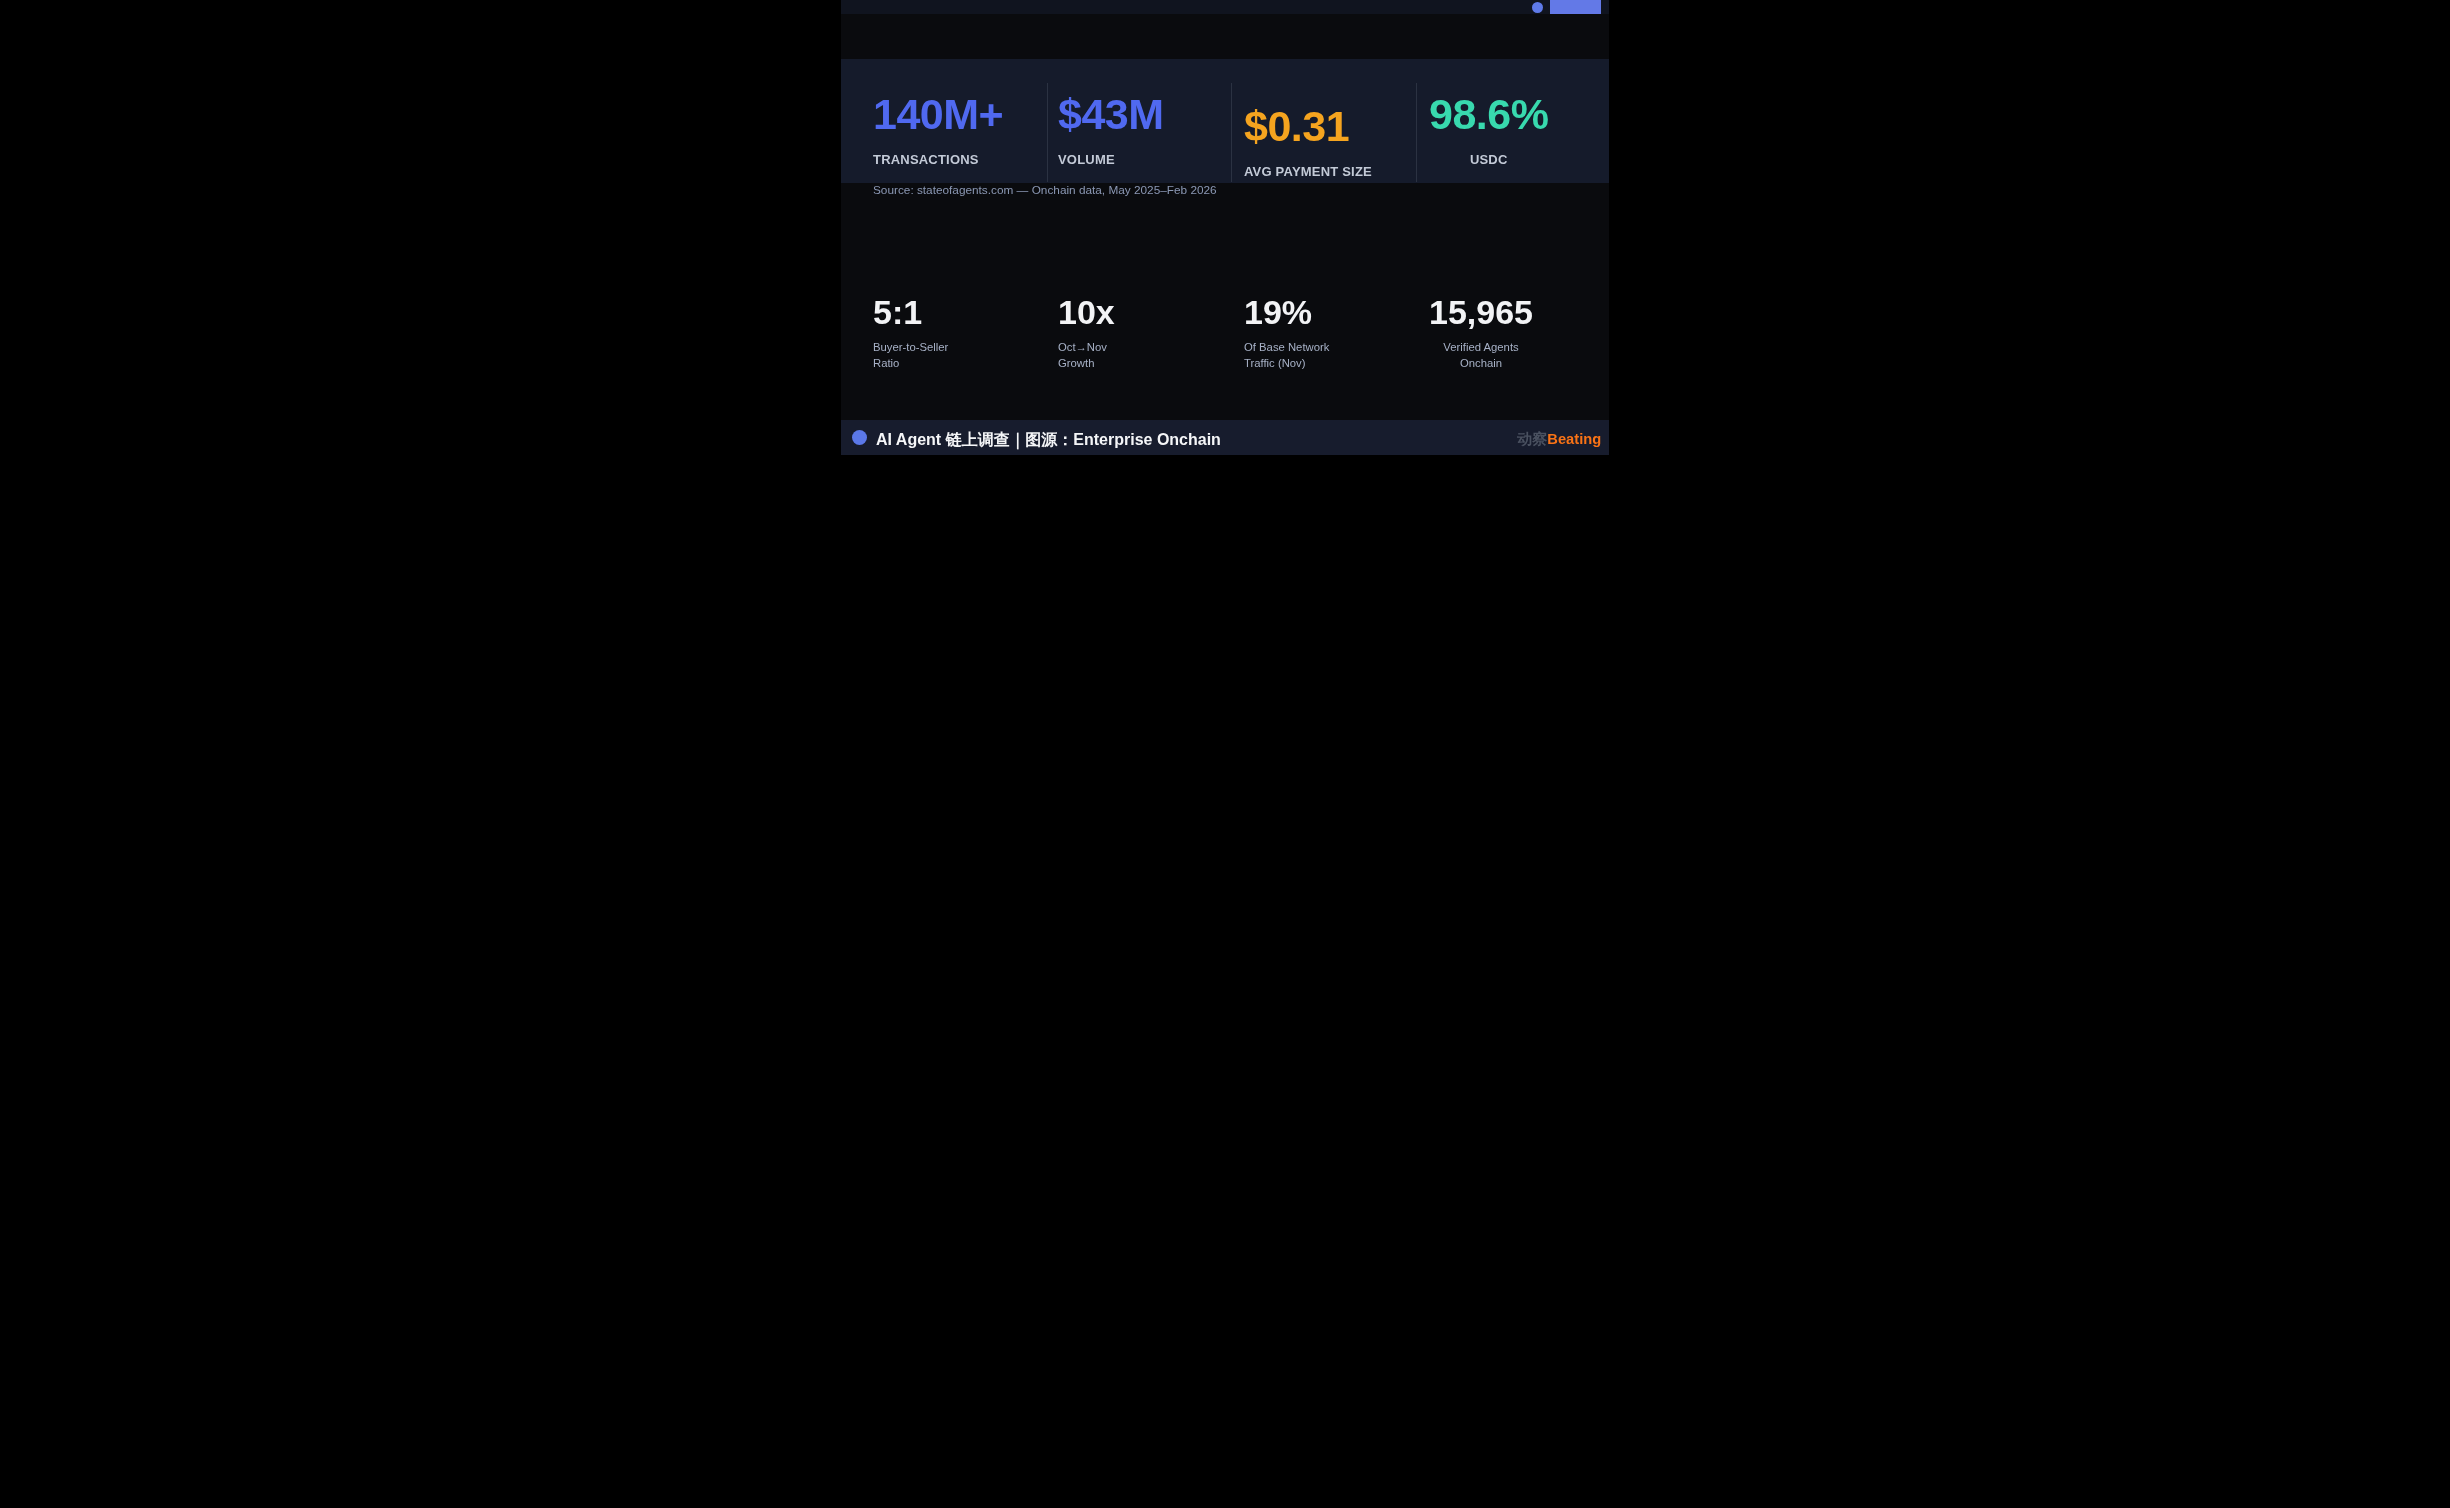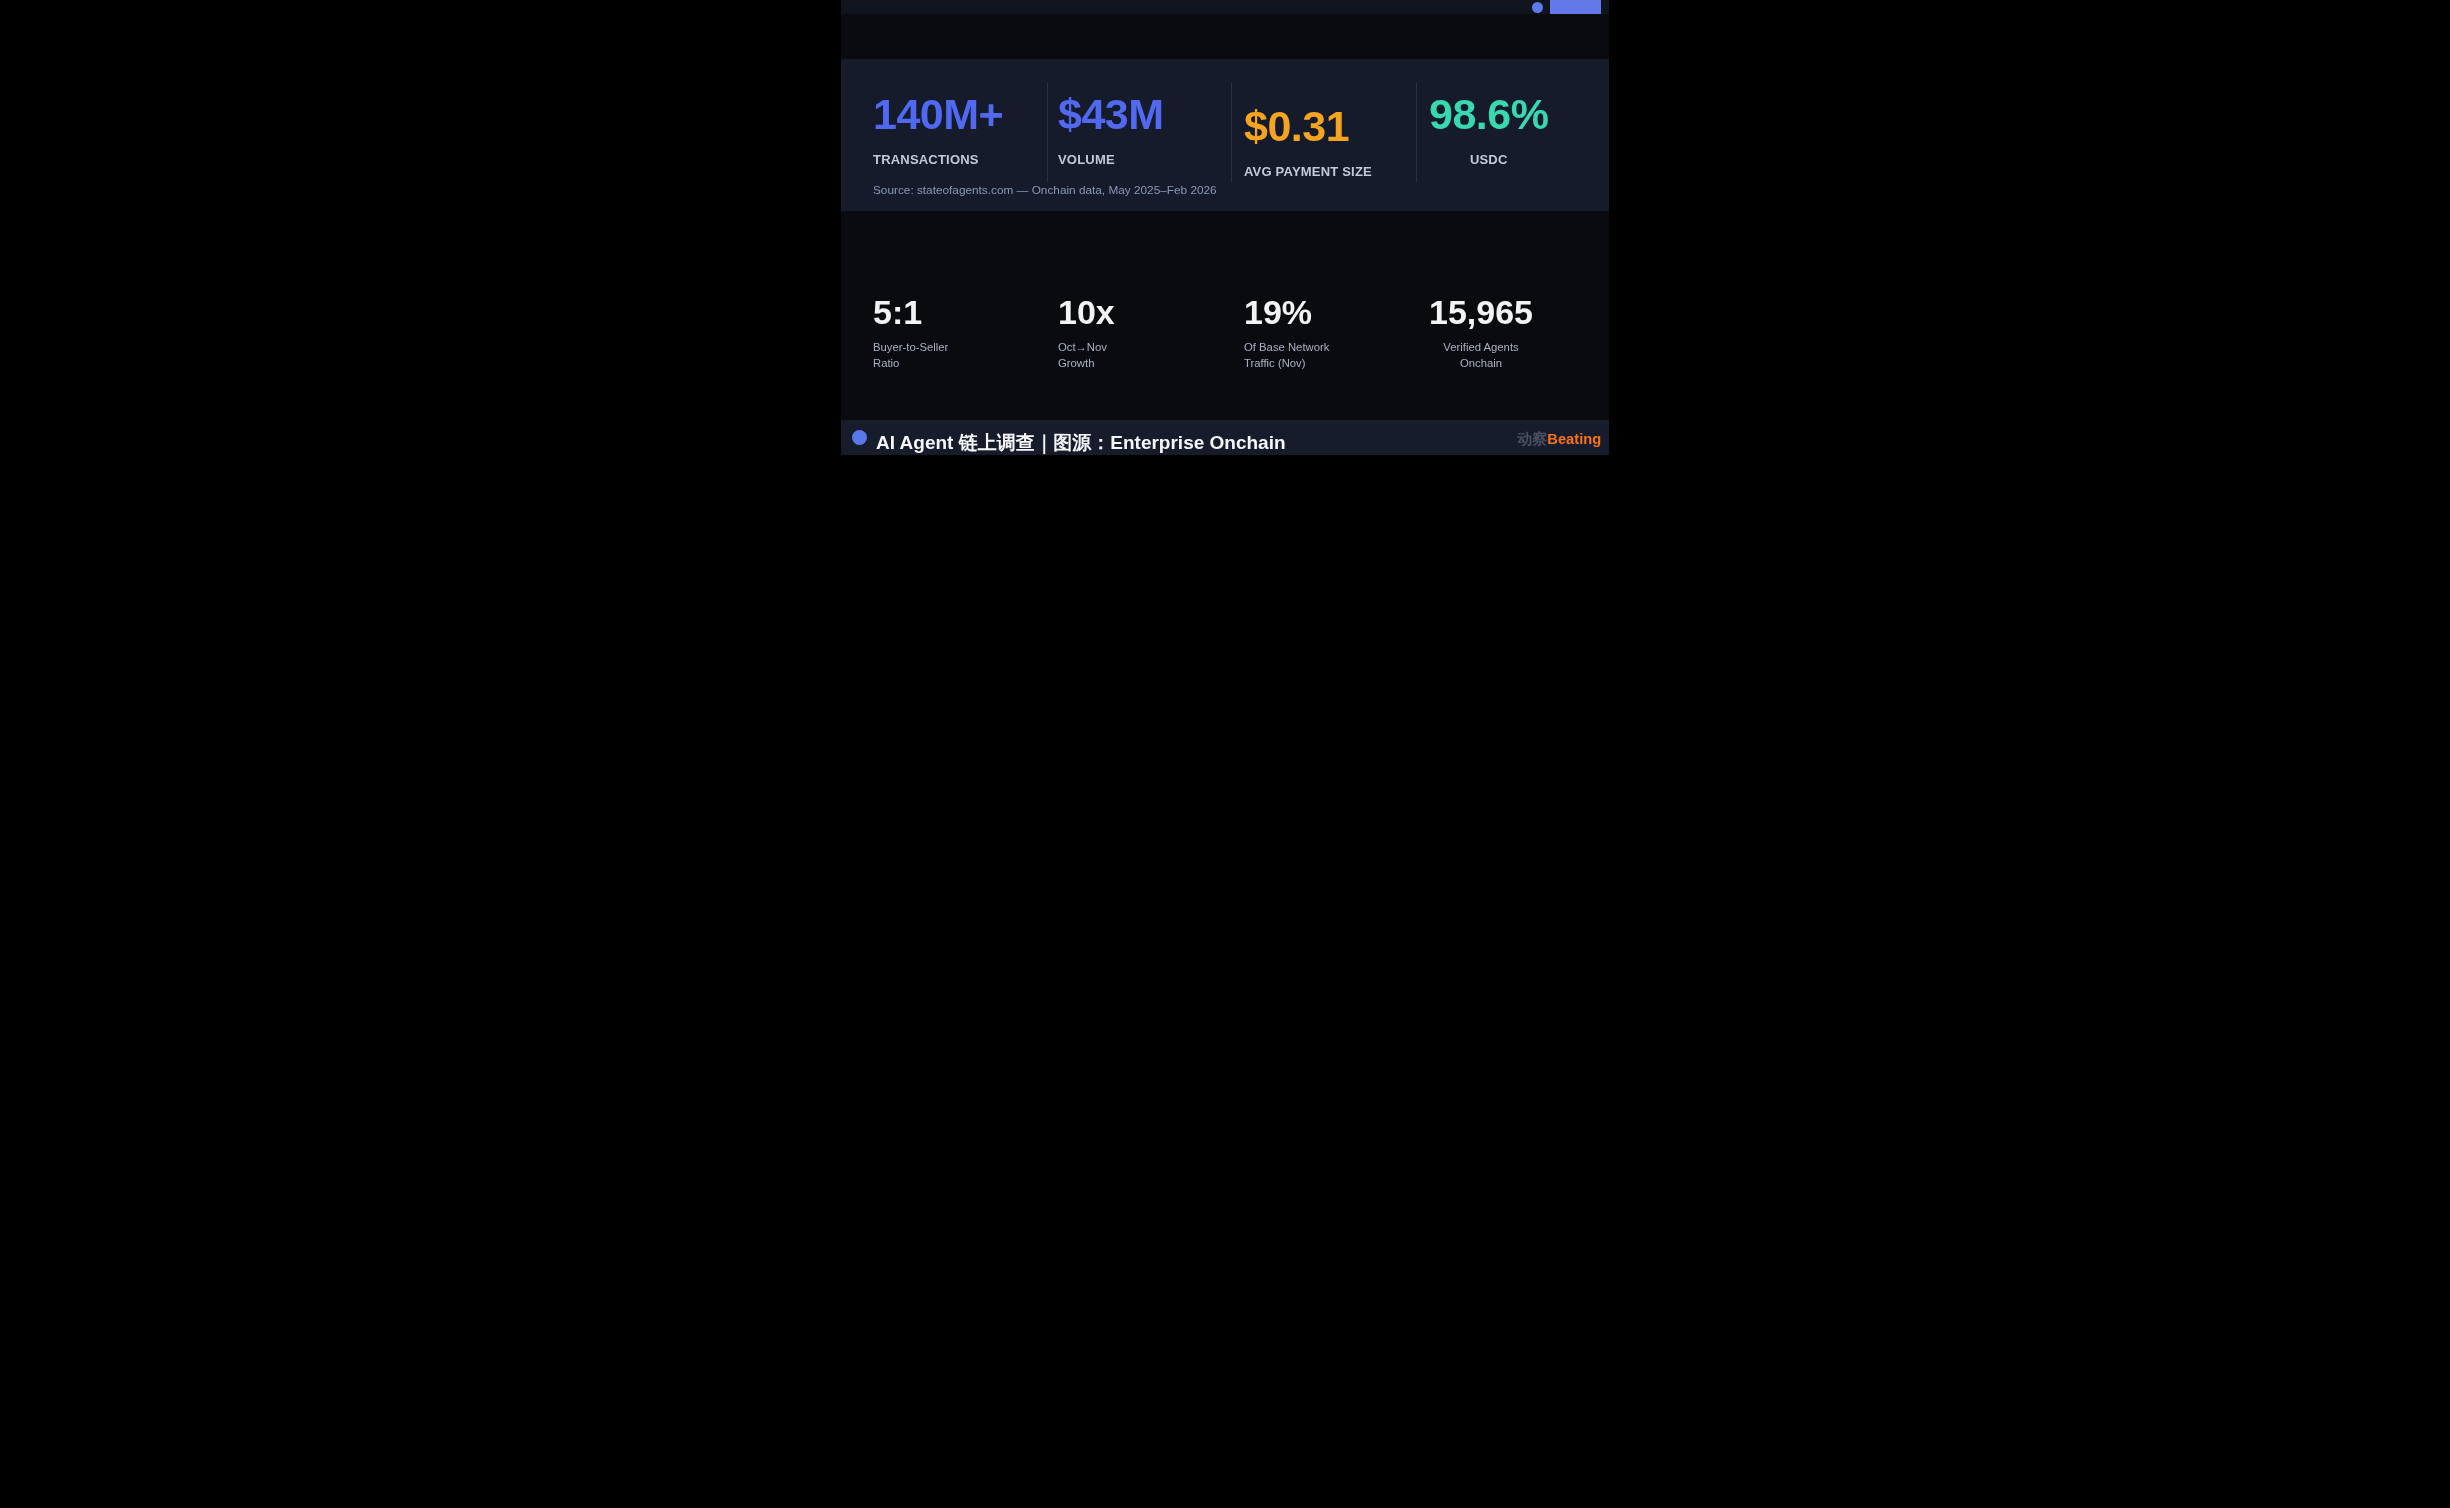--- a/index.html
+++ b/index.html
@@ -15,36 +15,36 @@
     background-image:
       repeating-linear-gradient(90deg, rgba(150,165,205,0.11) 0 0.5px, transparent 0.5px 74px),
       repeating-linear-gradient(180deg, rgba(150,165,205,0.07) 0 0.5px, transparent 0.5px 74px);
     background-position:35px 16.7px;
   }
   
   .topbar{position:absolute;left:0;top:0;width:768px;height:14px;background:#10141f;z-index:2;}
   .top-dot{position:absolute;left:691px;top:2px;width:11.3px;height:11.3px;border-radius:50%;background:#5f7ae8;}
   .top-rect{position:absolute;left:709px;top:0;width:51px;height:14px;background:#6379e7;}
   
-  .panel{position:absolute;left:0;top:59px;width:768px;height:152px;background:#151b2b;z-index:1;}
+  .panel{position:absolute;left:0;top:59px;width:768px;height:124px;background:#151b2b;z-index:1;}
   .divider{position:absolute;top:24px;width:1px;height:99px;background:#2b3242;}
   .divider.d1{left:206px;} .divider.d2{left:390px;} .divider.d3{left:575px;}
   .stat{position:absolute;top:34px;}
   .stat .value{font-size:43px;font-weight:bold;line-height:1;letter-spacing:-0.5px;white-space:nowrap;}
   .stat .label{margin-top:16px;font-size:13px;font-weight:bold;letter-spacing:0.2px;color:#c3cad7;white-space:nowrap;}
   .col1{left:32px;} .col2{left:217px;} .col3{left:403px;} .col4{left:588px;text-align:center;}
   .source{position:absolute;left:32px;top:124px;font-size:11.8px;color:#8b98b4;white-space:nowrap;}
   
   .stat2{position:absolute;top:295px;z-index:1;}
   .stat2 .value{font-size:34px;font-weight:bold;line-height:1;color:#f2f3f5;white-space:nowrap;}
   .stat2 .label{margin-top:10.8px;font-size:11.3px;line-height:15.7px;color:#a7b1c6;white-space:nowrap;}
   
   .footer{position:absolute;left:0;top:420px;width:768px;height:35px;background:#171c2d;z-index:2;}
   .footer-dot{position:absolute;left:10.8px;top:10.3px;width:15px;height:15px;border-radius:50%;background:#5b78e8;}
-  .caption{position:absolute;left:35px;top:9.8px;font-size:19px;font-weight:bold;color:#f5f6f8;white-space:nowrap;}
+  .caption{position:absolute;left:35px;top:9.8px;font-size:16px;font-weight:bold;color:#f5f6f8;white-space:nowrap;}
   .brand{position:absolute;right:7.8px;top:9.8px;display:flex;align-items:baseline;white-space:nowrap;}
   .brand-cn{font-size:15px;font-weight:bold;color:#4a5160;}
   .brand-en{font-size:14.7px;font-weight:bold;color:#f97316;}
 </style>
 </head>
 <body>
 
 <div class="canvas">
   <div class="grid-layer"></div>
 

